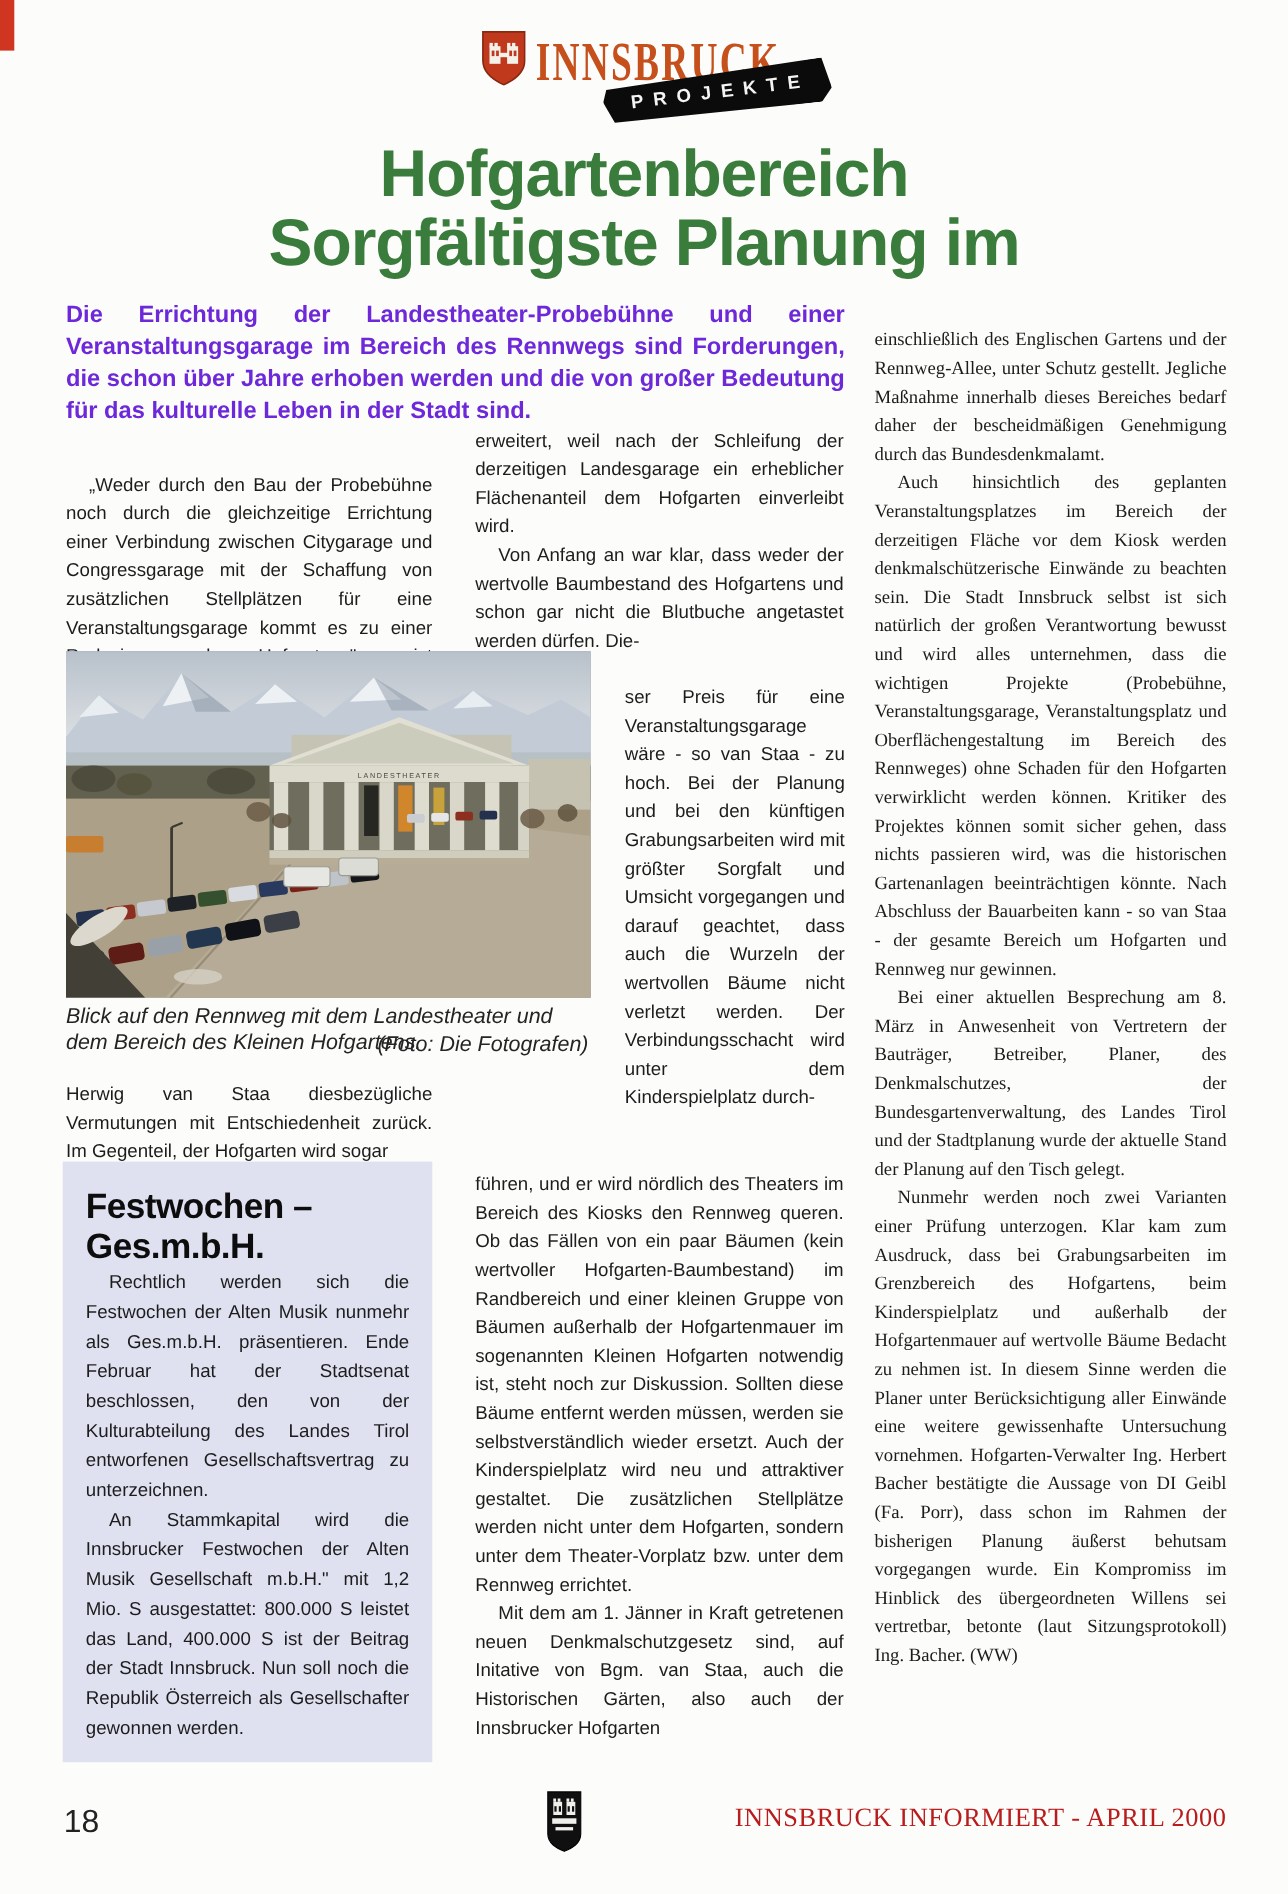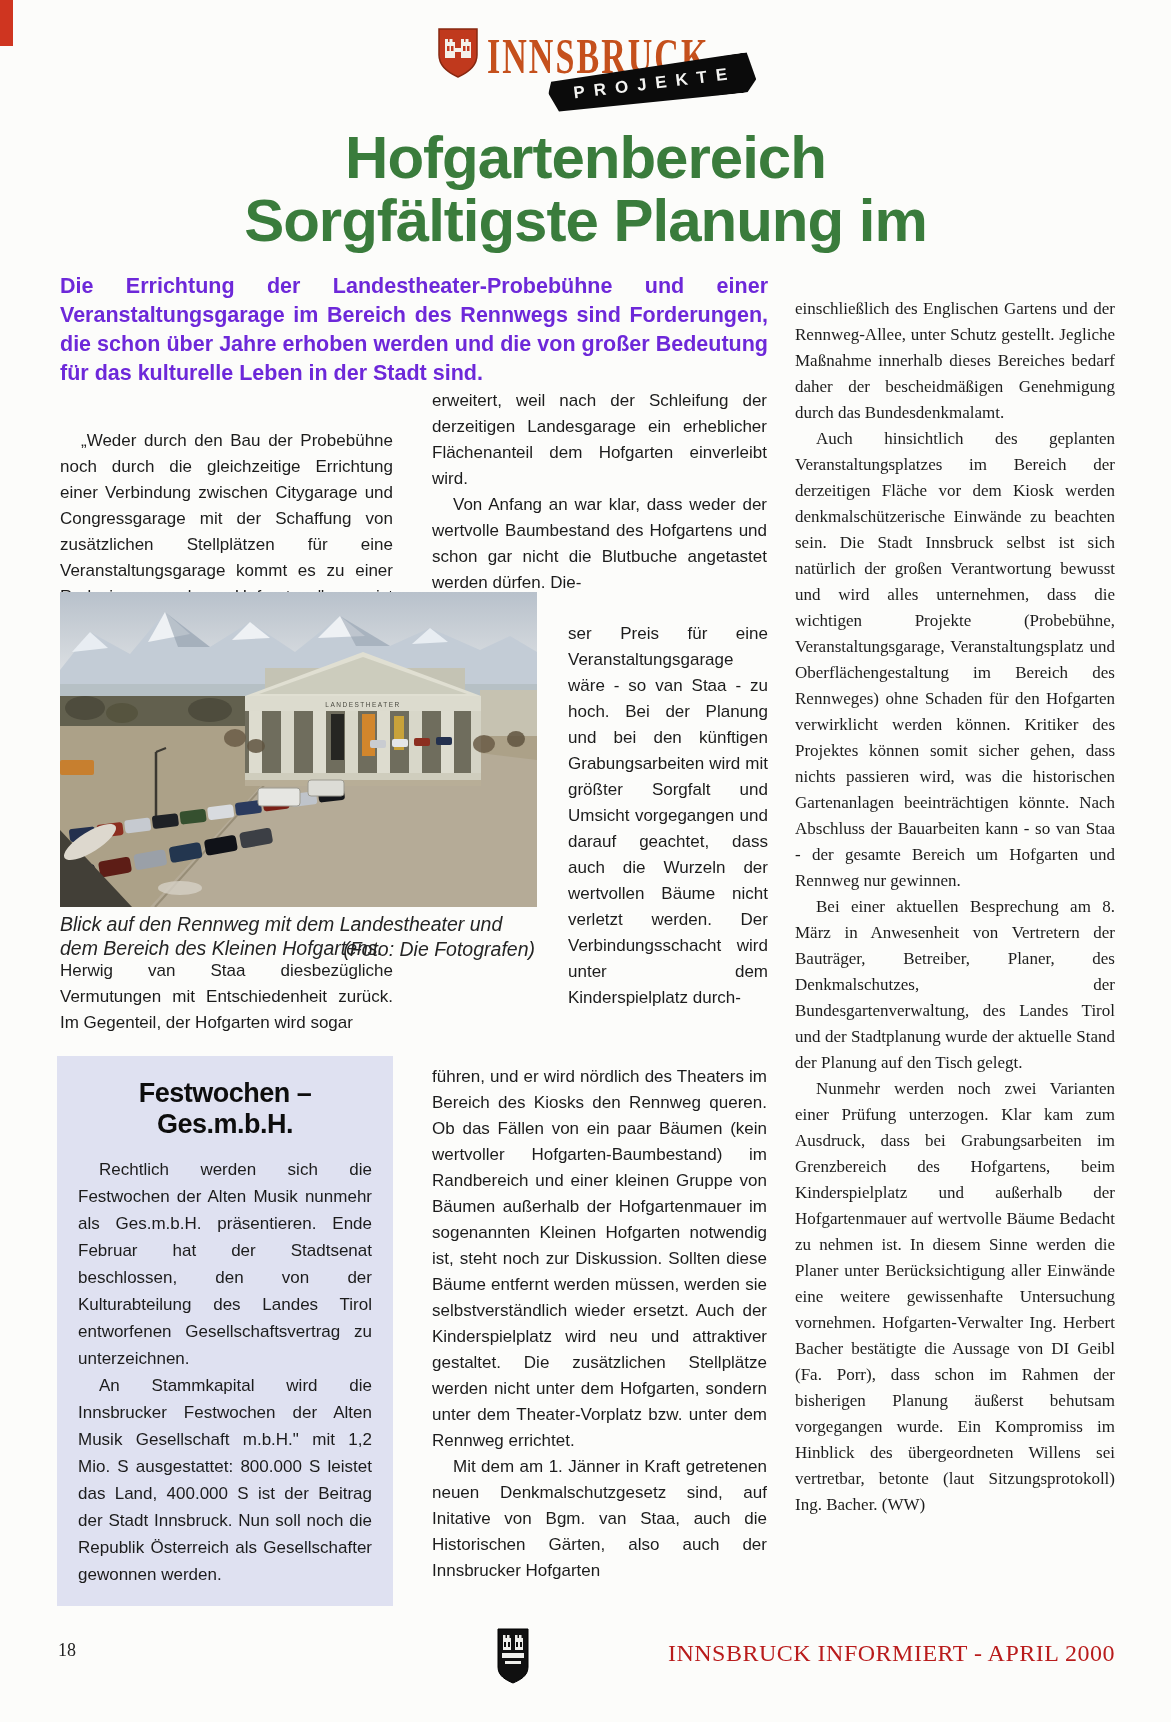--- a/index.html
+++ b/index.html
@@ -29,43 +29,43 @@
     font-weight:700;font-size:60px;line-height:63px;letter-spacing:-1px;color:#3a7c3c;
   }
   .lead{
     position:absolute;left:60px;top:272px;width:708px;
     font-weight:700;font-size:21.5px;line-height:29px;text-align:justify;color:#6d28d9;
   }
   .bodytext{font-size:17px;line-height:26px;text-align:justify;}
   .bodytext p{margin:0;}
   .bodytext p.indent{text-indent:21px;}
   .col1a{position:absolute;left:60px;top:388px;width:333px;margin-top:40px;}
-  .col1b{position:absolute;left:60px;top:958px;width:333px;}
+  .col1b{position:absolute;left:60px;top:982px;width:333px;}
   .col2a{position:absolute;left:432px;top:388px;width:335px;}
   .col2n{position:absolute;left:568px;top:621px;width:200px;}
   .col2b{position:absolute;left:432px;top:1064px;width:335px;}
   .col3{position:absolute;left:795px;top:296px;width:320px;font-family:Liberation Serif, serif;}
   .photo{position:absolute;left:60px;top:592px;width:477px;height:315px;background:#9aa0a6;}
   .photo svg{display:block;}
   .caption{
     position:absolute;left:60px;top:912px;width:477px;height:50px;
     font-style:italic;font-size:19.5px;line-height:24px;color:#242424;
   }
   .caption .credit{position:absolute;right:2px;bottom:1px;}
   .infobox{
     position:absolute;left:57px;top:1056px;width:336px;min-height:498px;
     background:#dfe1f1;padding:18px 21px 18px 21px;box-sizing:border-box;
   }
   .infobox h2{
-    margin:4px 0 16px 0;text-align:center;font-size:27px;letter-spacing:-0.5px;color:#0d0d0d;
+    margin:4px 0 0 0;text-align:left;font-size:32px;letter-spacing:-0.5px;color:#0d0d0d;
   }
   .infobox .bodytext{line-height:27px;}
   .footer-page{
-    position:absolute;left:58px;top:1640px;font-family:Liberation Serif, serif;
-    font-size:18px;color:#222;
+    position:absolute;left:58px;top:1640px;font-family:Liberation Sans, sans-serif;
+    font-size:29px;color:#222;
   }
   .footer-shield{position:absolute;left:497px;top:1628px;}
   .footer-mag{
     position:absolute;right:56px;top:1640px;font-family:"Liberation Serif",serif;
     font-size:24px;letter-spacing:0.5px;color:#b91c1c;white-space:nowrap;
   }
 </style>
 </head>
 <body>
 

